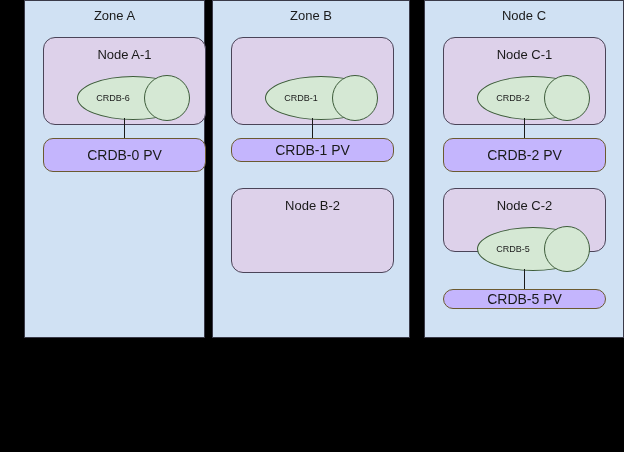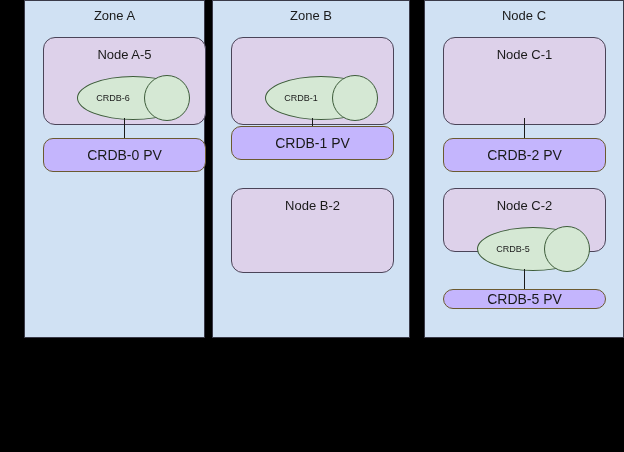--- a/index.html
+++ b/index.html
@@ -115,21 +115,21 @@
 </style>
 </head>
 <body>
 
 <div id="canvas">
 
   <div class="zone" style="left:0px; top:0px; width:181px; height:338px;margin-left:24px;">
     <div class="zone-title">Zone A</div>
 
     <div class="node" style="left:18px; top:36px; width:163px; height:88px;">
-      <div class="node-title">Node A-5</div>
+      <div class="node-title">Node A-1</div>
 
       <div class="cyl" style="left:33px; top:38px; width:112px; height:44px;">
         <div class="cyl-body"></div>
         <div class="cyl-cap" style="right:-1px;"></div>
         <div class="cyl-label" style="width:72px;">CRDB-6</div>
       </div>
     </div>
 
     <div class="connector" style="left:99px; top:117px; height:22px;"></div>
 
@@ -145,35 +145,40 @@
 
       <div class="cyl" style="left:33px; top:38px; width:112px; height:44px;">
         <div class="cyl-body"></div>
         <div class="cyl-cap" style="right:-1px;"></div>
         <div class="cyl-label" style="width:72px;">CRDB-1</div>
       </div>
     </div>
 
     <div class="connector" style="left:99px; top:117px; height:22px;"></div>
 
-    <div class="pv" style="left:18px; top:125px; width:163px; height:34px;">
+    <div class="pv" style="left:18px; top:137px; width:163px; height:24px;">
       <span class="pv-label">CRDB-1 PV</span>
     </div>
 
     <div class="node" style="left:18px; top:187px; width:163px; height:85px;padding-left:32px;">
       <div class="node-title">Node B-2</div>
     </div>
   </div>
 
   <div class="zone" style="left:424px; top:0px; width:200px; height:338px;">
     <div class="zone-title">Node C</div>
 
     <div class="node" style="left:18px; top:36px; width:163px; height:88px;">
       <div class="node-title">Node C-1</div>
 
+      <div class="cyl" style="left:33px; top:38px; width:112px; height:44px;">
+        <div class="cyl-body"></div>
+        <div class="cyl-cap" style="right:-1px;"></div>
+        <div class="cyl-label" style="width:72px;">CRDB-2</div>
+      </div>
     </div>
 
     <div class="connector" style="left:99px; top:117px; height:22px;"></div>
 
     <div class="pv" style="left:18px; top:137px; width:163px; height:34px;">
       <span class="pv-label">CRDB-2 PV</span>
     </div>
 
     <div class="node" style="left:18px; top:187px; width:163px; height:64px;">
       <div class="node-title">Node C-2</div>

